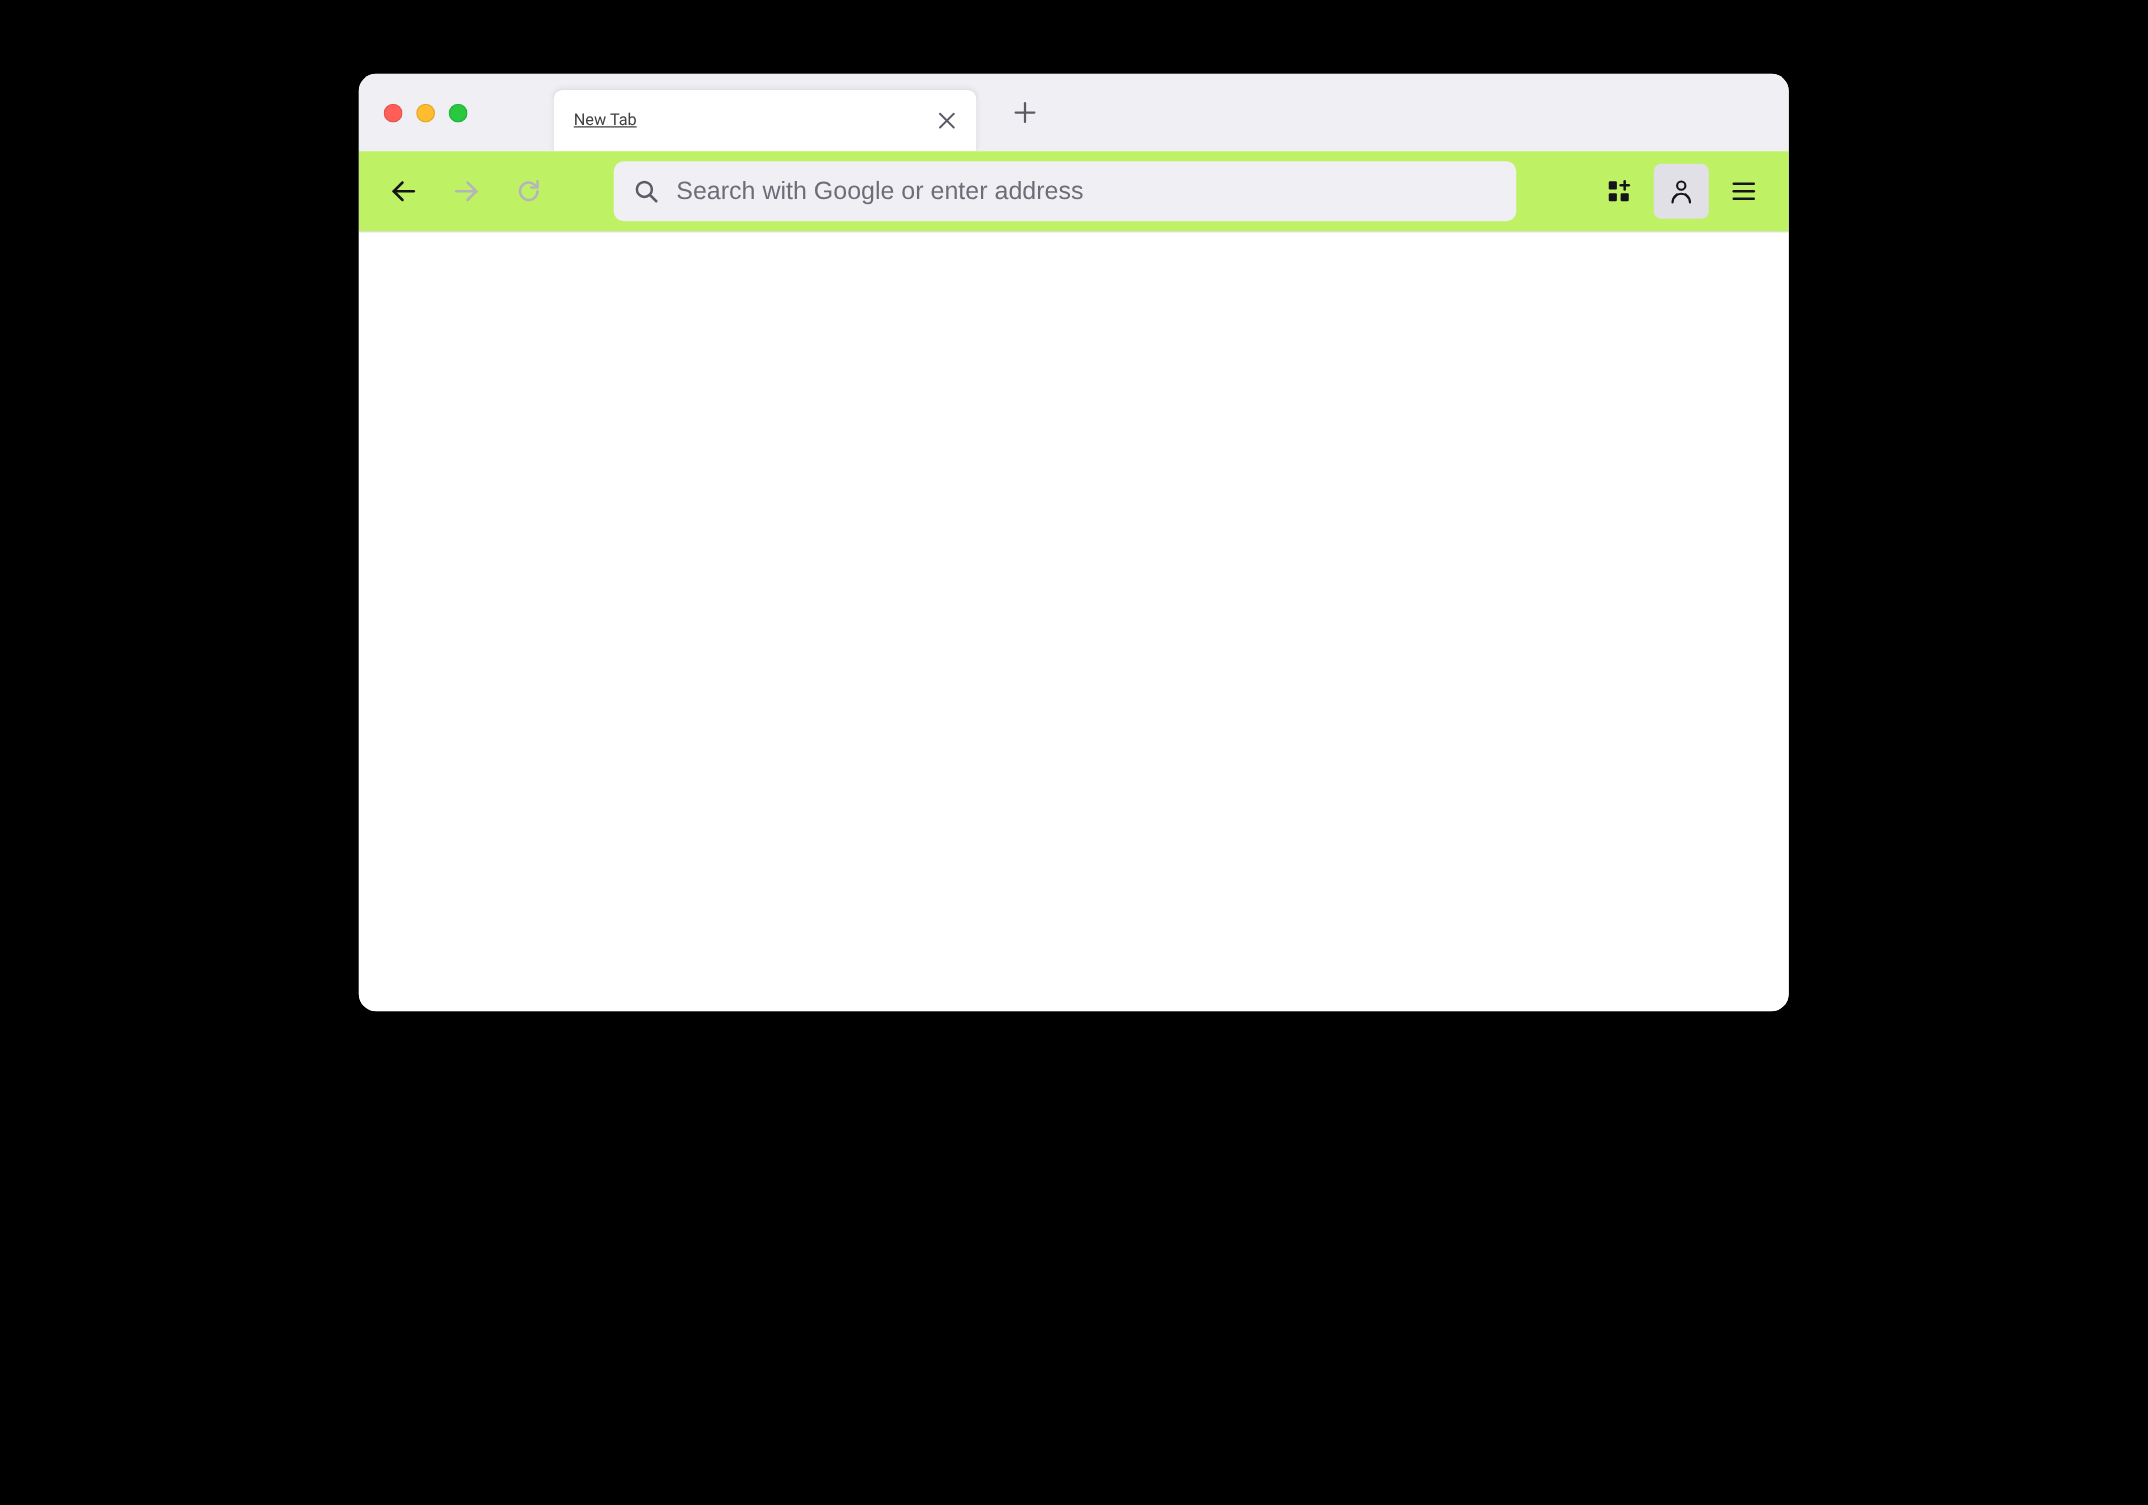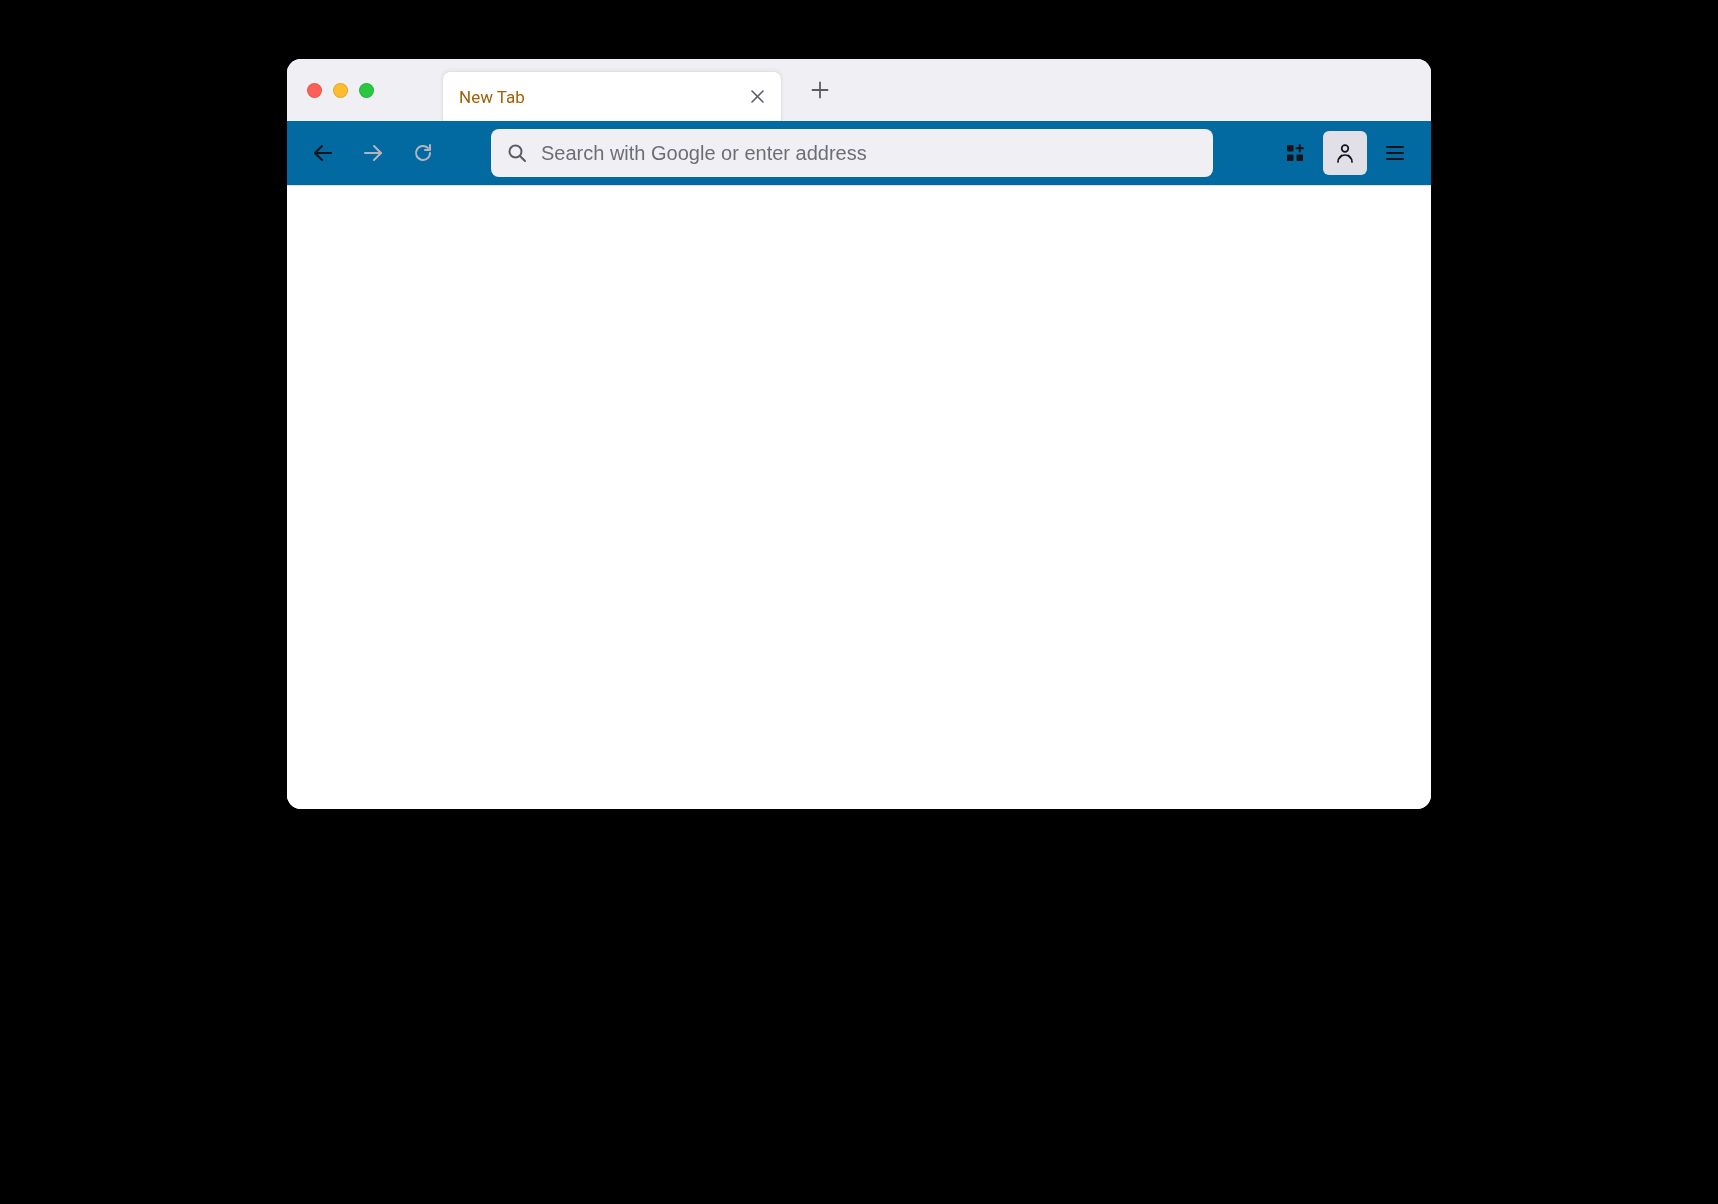--- a/index.html
+++ b/index.html
@@ -59,22 +59,23 @@
     display: flex;
     align-items: center;
     padding: 0 10px 0 16px;
     margin-top: 12px;
     border: 1px solid #e0e0e6;
     border-bottom: none;
     box-shadow: 0 -1px 4px rgba(0,0,0,0.05);
   }
   .tab-title {
     flex: 1;
-    font-size: 17px;
-    color: #a16207;
+    font-size: 13px;
+    color: #404040;
+    text-decoration: underline;
   }
   .tab-close {
     width: 28px;
     height: 28px;
     display: flex;
     align-items: center;
     justify-content: center;
     border-radius: 4px;
     cursor: pointer;
     color: #5b5b66;
@@ -88,21 +89,21 @@
     justify-content: center;
     border-radius: 6px;
     cursor: pointer;
     color: #5b5b66;
     margin-left: 12px;
   }
 
   
   .toolbar {
     height: 65px;
-    background: #0369a1;
+    background: #bef264;
     border-bottom: 1px solid #e0e0e6;
     display: flex;
     align-items: center;
     padding: 0 14px;
     gap: 6px;
     justify-content: space-between;
   }
   .tool-btn {
     width: 44px;
     height: 44px;

